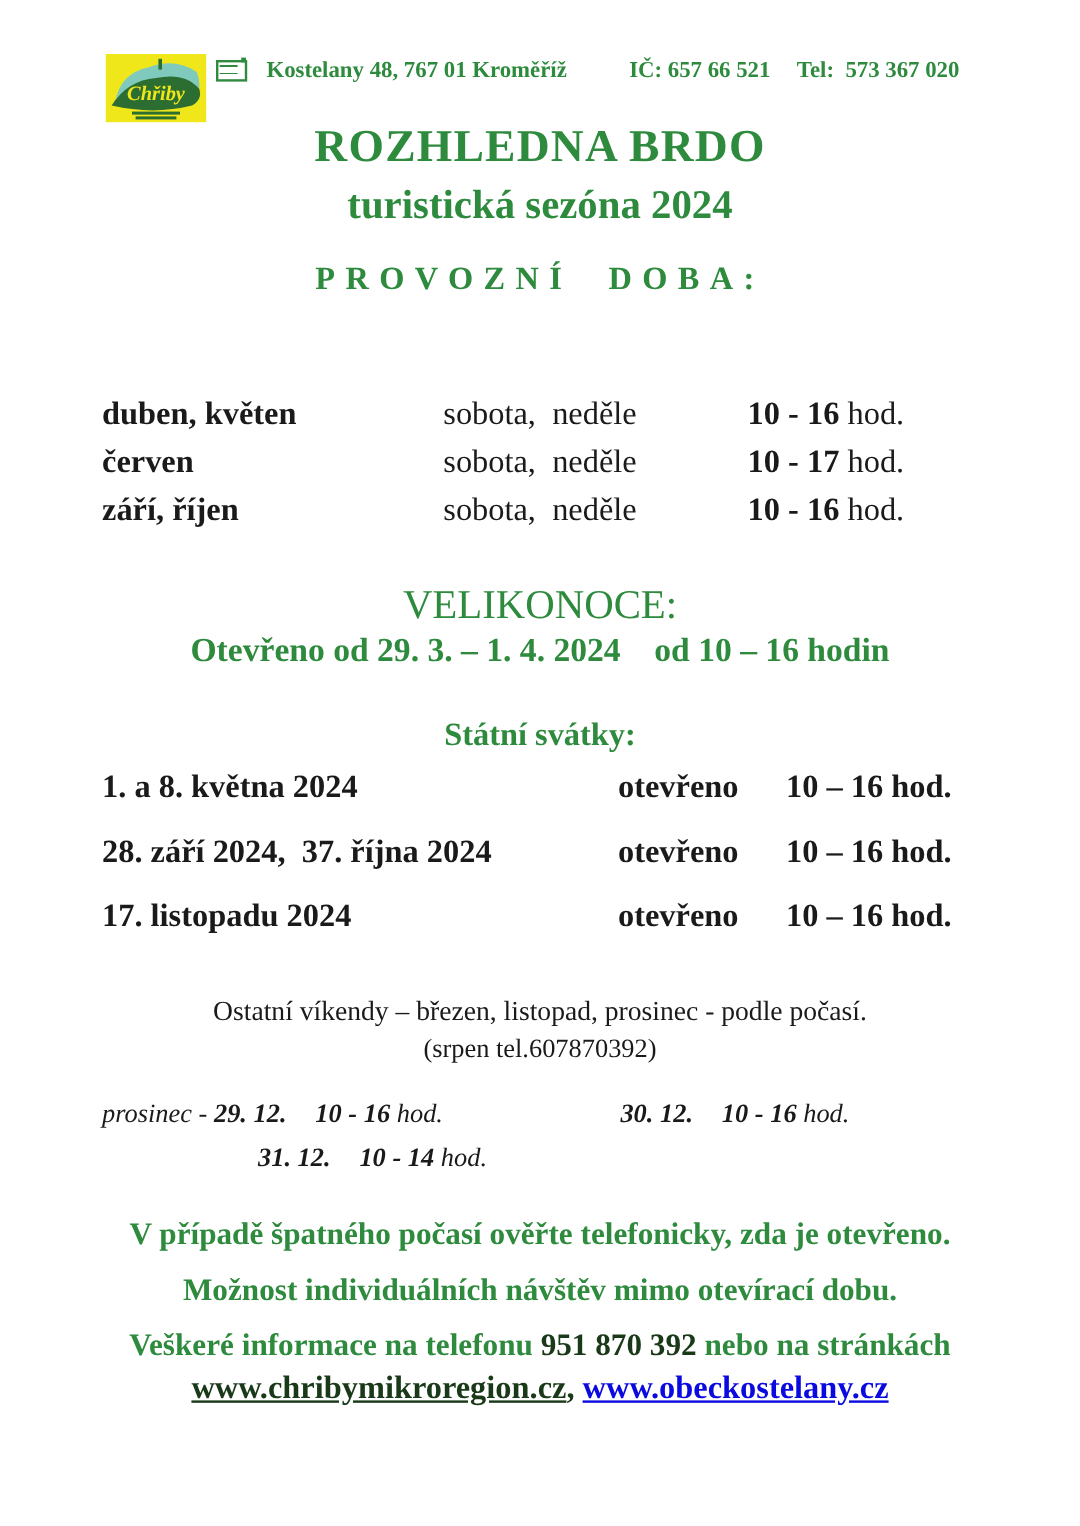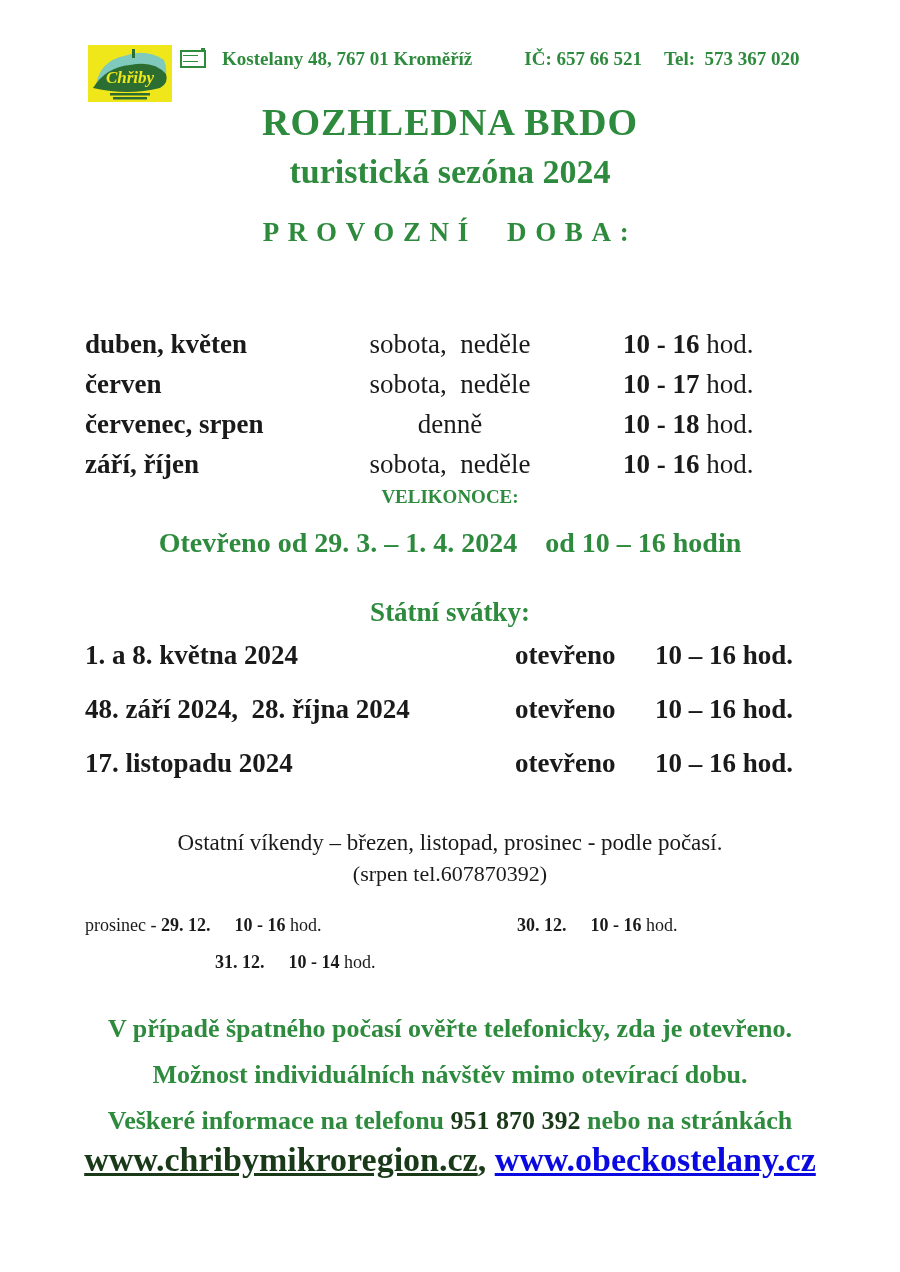--- a/index.html
+++ b/index.html
@@ -31,52 +31,52 @@
 
   
   .schedule { top:285px; left:85px; right:85px;margin-top:44px; }
   .s-row { display:flex; align-items:baseline; height:40px; font-size:27px; }
   .s-months { width:250px; font-weight:bold; }
   .s-days { width:230px; text-align:center; white-space:pre-wrap; }
   .s-time { margin-left:58px; font-weight:bold; }
   .s-unit { font-weight:normal; white-space:pre-wrap; }
 
   
-  .easter-heading { top:486px; font-size:19px; font-weight:bold; color:var(--green,#2e8b3e); }
+  .easter-heading { top:486px; font-size:34px; font-weight:normal; color:var(--green,#2e8b3e); }
   .easter-line { top:527px; font-size:28px; font-weight:bold; color:var(--green,#2e8b3e); white-space:pre-wrap; }
 
   
   .holidays-heading { top:597px; font-size:27px; font-weight:bold; color:var(--green,#2e8b3e); }
   .holidays { top:640px; left:85px; right:85px; }
   .h-row { display:flex; align-items:baseline; font-size:27px; font-weight:bold; height:38px; margin-bottom:16px; }
   .h-date { width:430px; white-space:pre-wrap; }
   .h-status { width:140px; }
   .h-time { }
 
   
   .wk-line1 { top:830px; font-size:23px; }
   .wk-line2 { top:861px; font-size:22px; }
 
   
-  .december { top:915px; left:85px; right:85px; font-size:18px; }
+  .december { top:915px; left:85px; right:85px; font-size:22px;font-style:italic; }
   .dec-line { display:flex; align-items:baseline; height:37px; }
   .dec-prefix { font-weight:normal; white-space:pre-wrap; }
   .dec-date { font-weight:bold; }
   .dec-time { font-weight:bold; margin-left:24px; }
   .dec-unit { font-weight:normal; white-space:pre-wrap; }
   .dec-group1 { display:flex; align-items:baseline; width:432px; }
   .dec-line2 { padding-left:130px; }
 
   
   .note1 { top:1014px; font-size:26px; font-weight:bold; color:var(--green,#2e8b3e); }
   .note2 { top:1060px; font-size:26px; font-weight:bold; color:var(--green,#2e8b3e); }
   .info-line { top:1106px; font-size:26px; font-weight:bold; color:var(--green,#2e8b3e); }
   .info-part { white-space:pre-wrap; }
   .phone-dark { color:var(--dark_green,#1b3a1b); }
-  .links-line { top:1141px; font-size:34px; font-weight:bold; }
+  .links-line { top:1141px; font-size:27px; font-weight:bold; }
   .link-dark { color:var(--dark_green,#1b3a1b); text-decoration:underline; }
   .link-sep { color:var(--dark_green,#1b3a1b); white-space:pre-wrap; }
   .link-blue { color:var(--link_blue,#0000dd); text-decoration:underline; }
 </style>
 </head>
 <body>
 
 <div class="abs header">
   <svg class="logo-box" viewBox="0 0 84 57" aria-hidden="true">
     <rect x="0" y="0" width="84" height="57" fill="#f0e71a"></rect>
@@ -108,43 +108,38 @@
     <span class="s-months">duben, květen</span>
     <span class="s-days">sobota,  neděle</span>
     <span class="s-time"><span>10 - 16</span><span class="s-unit"> hod.</span></span>
   </div>
   <div class="s-row">
     <span class="s-months">červen</span>
     <span class="s-days">sobota,  neděle</span>
     <span class="s-time"><span>10 - 17</span><span class="s-unit"> hod.</span></span>
   </div>
   <div class="s-row">
-    <span class="s-months">červenec, srpen</span>
-    <span class="s-days">denně</span>
-    <span class="s-time"><span>10 - 18</span><span class="s-unit"> hod.</span></span>
-  </div>
-  <div class="s-row">
     <span class="s-months">září, říjen</span>
     <span class="s-days">sobota,  neděle</span>
     <span class="s-time"><span>10 - 16</span><span class="s-unit"> hod.</span></span>
   </div>
 </div>
 
 <div class="abs center easter-heading">VELIKONOCE:</div>
 <div class="abs center easter-line">Otevřeno od 29. 3. – 1. 4. 2024    od 10 – 16 hodin</div>
 
 <div class="abs center holidays-heading">Státní svátky:</div>
 <div class="abs holidays">
   <div class="h-row">
     <span class="h-date">1. a 8. května 2024</span>
     <span class="h-status">otevřeno</span>
     <span class="h-time">10 – 16 hod.</span>
   </div>
   <div class="h-row">
-    <span class="h-date">48. září 2024,  28. října 2024</span>
+    <span class="h-date">28. září 2024,  37. října 2024</span>
     <span class="h-status">otevřeno</span>
     <span class="h-time">10 – 16 hod.</span>
   </div>
   <div class="h-row">
     <span class="h-date">17. listopadu 2024</span>
     <span class="h-status">otevřeno</span>
     <span class="h-time">10 – 16 hod.</span>
   </div>
 </div>
 

